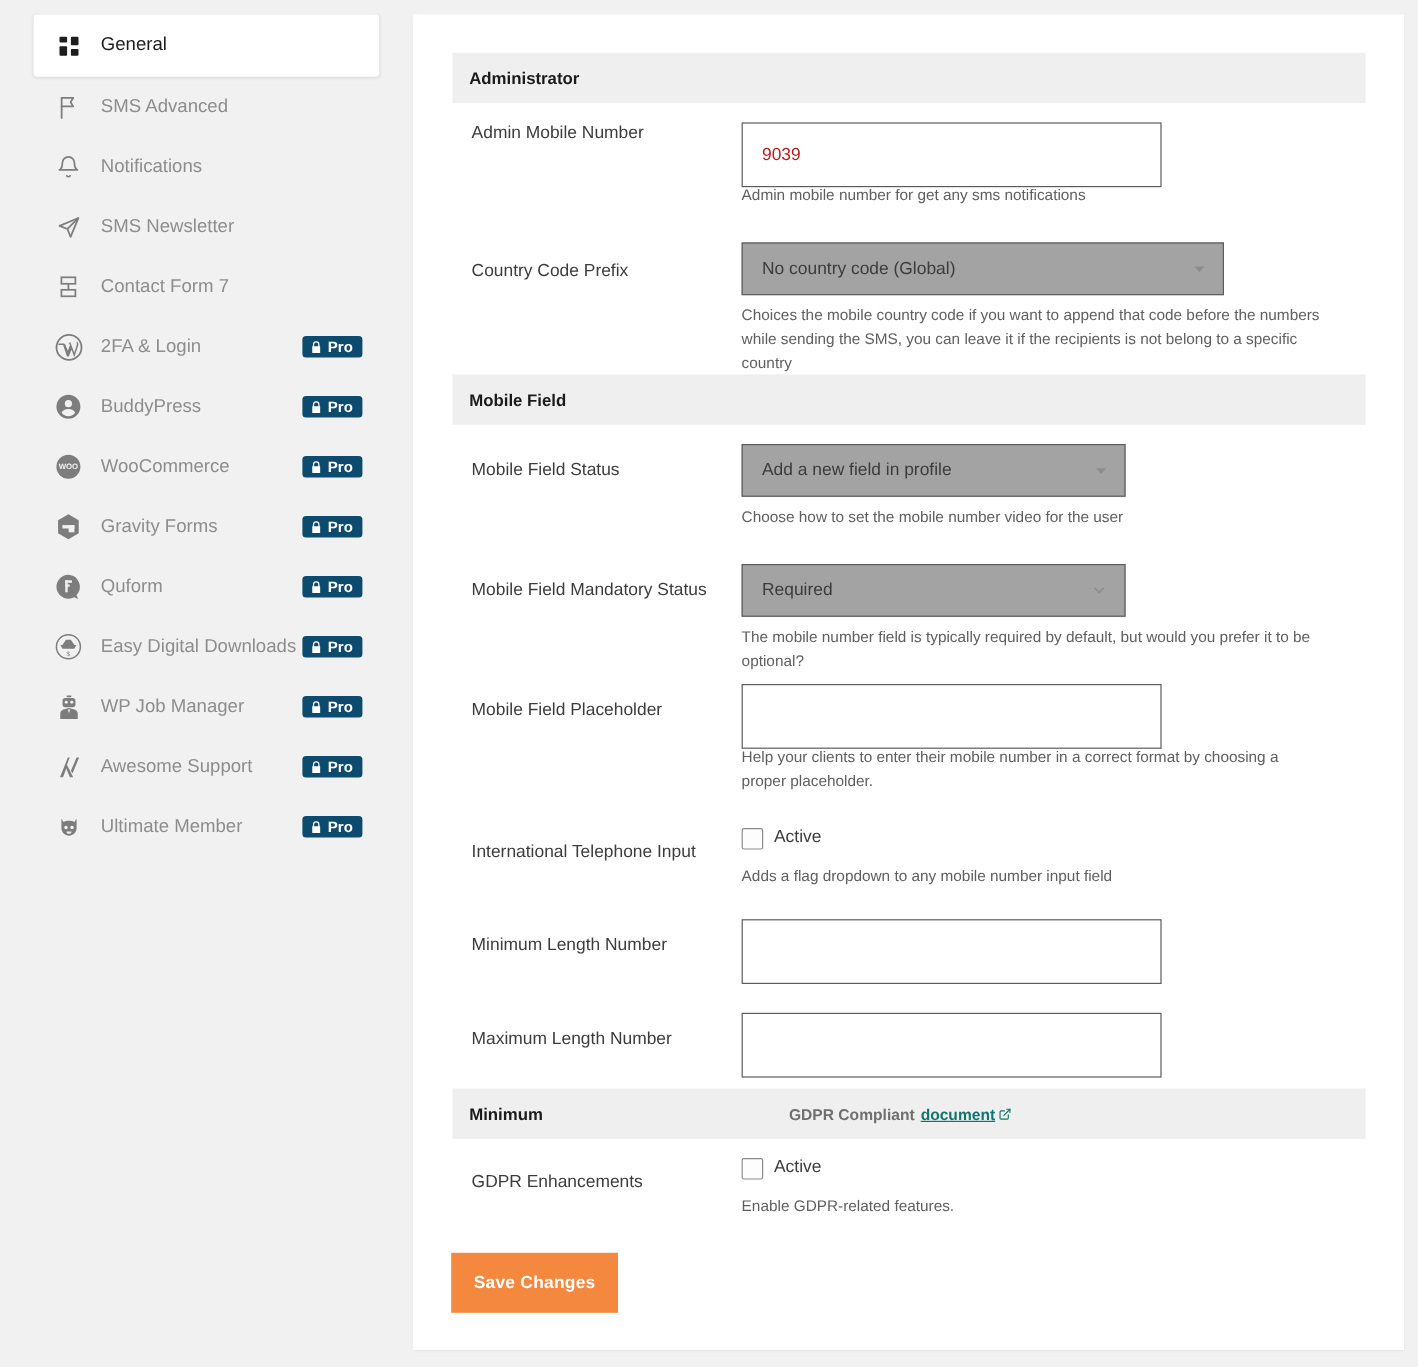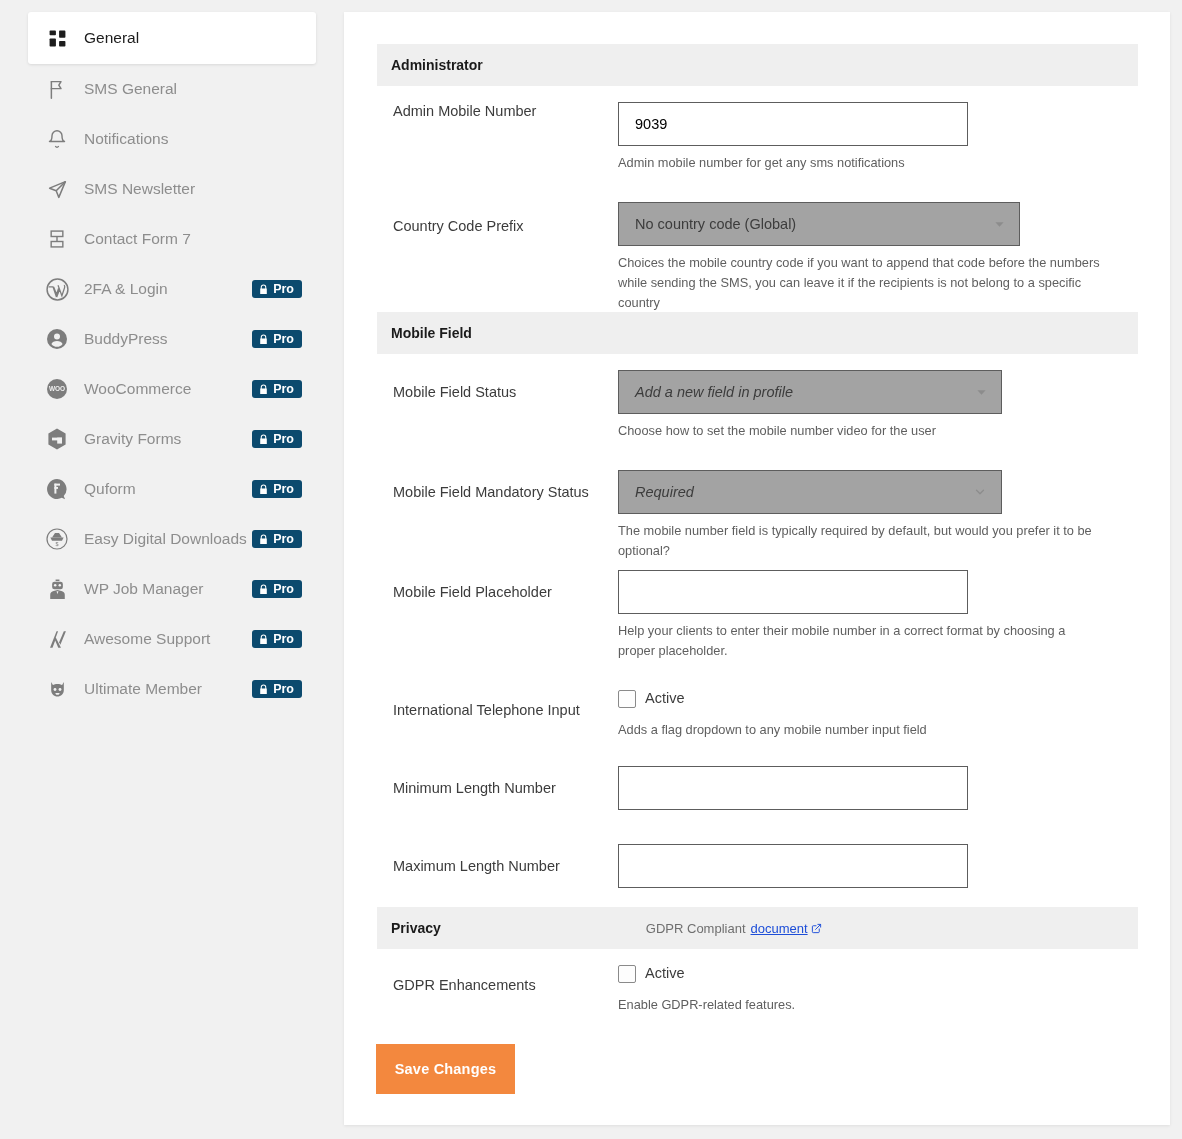--- a/index.html
+++ b/index.html
@@ -89,74 +89,74 @@
     background: #efefef;
     display: flex;
     align-items: center;
     padding: 0 14px;
     font-size: 14px;
     font-weight: 700;
     color: #1b1b1b;
   }
   .section-head .sub {
     margin-left: 205px;
-    font-weight: 400;
+    font-weight: 700;
     font-size: 13px;
     color: #6f6f6f;
     display: flex;
     align-items: flex-end;
     gap: 5px;
   }
   .doclink {
-    color: #1d4ed8;
+    color: #0f766e;
     text-decoration: underline;
     display: inline-flex;
     align-items: center;
     gap: 3px;
   }
   .doclink svg { display: block; }
 
   .row { position: absolute; left: 33px; width: 761px; }
   .row-label {
     position: absolute;
     left: 16px;
     width: 225px;
     font-size: 14.5px;
     color: #3c3c3c;
     line-height: 1.3;
   }
   .ctrl { position: absolute; left: 241px; }
 
   .textbox {
     width: 350px;
-    height: 44px;
+    height: 54px;
     border: 1px solid #5d5d5d;
     background: #fff;
     font-family: "Liberation Sans", sans-serif;
     font-size: 14.5px;
-    color: #000000;
+    color: #b91c1c;
     padding: 0 16px;
     outline: none;
   }
   .textbox::placeholder { color: #9a9a9a; }
 
   .selectbox {
     position: relative;
     height: 44px;
     border: 1px solid #5d5d5d;
     background: #a3a3a3;
     display: flex;
     align-items: center;
     padding: 0 34px 0 16px;
     font-size: 14.5px;
     color: #3c3c3c;
     cursor: pointer;
   }
   .sel-wide { width: 402px; }
-  .sel-narrow { width: 384px; font-style: italic; }
+  .sel-narrow { width: 320px; }
   .sel-arrow {
     position: absolute;
     right: 14px; top: 50%;
     transform: translateY(-50%);
     color: #8c8c8c;
     display: flex;
   }
   .sel-arrow svg { display: block; }
 
   .hint {
@@ -217,21 +217,21 @@
       <span class="nav-label">General</span>
     </div>
 
     <div class="nav-item">
       <span class="nav-icon">
         <svg width="21" height="21" viewBox="0 0 24 24" fill="none" stroke="currentColor" stroke-width="1.7" stroke-linecap="round" stroke-linejoin="round">
           <path d="M5 22V3"></path>
             <path d="M5 3h11l-2.5 4L16 11H5"></path>
         </svg>
       </span>
-      <span class="nav-label">SMS General</span>
+      <span class="nav-label">SMS Advanced</span>
     </div>
 
     <div class="nav-item">
       <span class="nav-icon">
         <svg width="20" height="20" viewBox="0 0 24 24" fill="none" stroke="currentColor" stroke-width="1.7" stroke-linecap="round" stroke-linejoin="round">
           <path d="M18 8a6 6 0 1 0-12 0c0 6-3 7-3 7h18s-3-1-3-7z"></path>
           <path d="M10.3 21a2 2 0 0 0 3.4 0"></path>
         </svg>
       </span>
       <span class="nav-label">Notifications</span>
@@ -505,21 +505,21 @@
     </div>
 
     <div class="row" style="top:832px">
       <div class="row-label" style="top:13px">Maximum Length Number</div>
       <div class="ctrl">
         <input class="textbox" type="text" value="" style="">
       </div>
     </div>
 
     <div class="section-head" style="top:895px">
-      <span>Privacy</span>
+      <span>Minimum</span>
       <span class="sub">
         <span>GDPR Compliant</span>
         <a class="doclink" href="#">
           <span>document</span>
           <svg width="11" height="11" viewBox="0 0 24 24" fill="none" stroke="currentColor" stroke-width="2.1" stroke-linecap="round" stroke-linejoin="round">
             <path d="M18 13v6a2 2 0 0 1-2 2H5a2 2 0 0 1-2-2V8a2 2 0 0 1 2-2h6"></path>
             <path d="M15 3h6v6"></path>
               <path d="M10 14L21 3"></path>
           </svg>
         </a>

